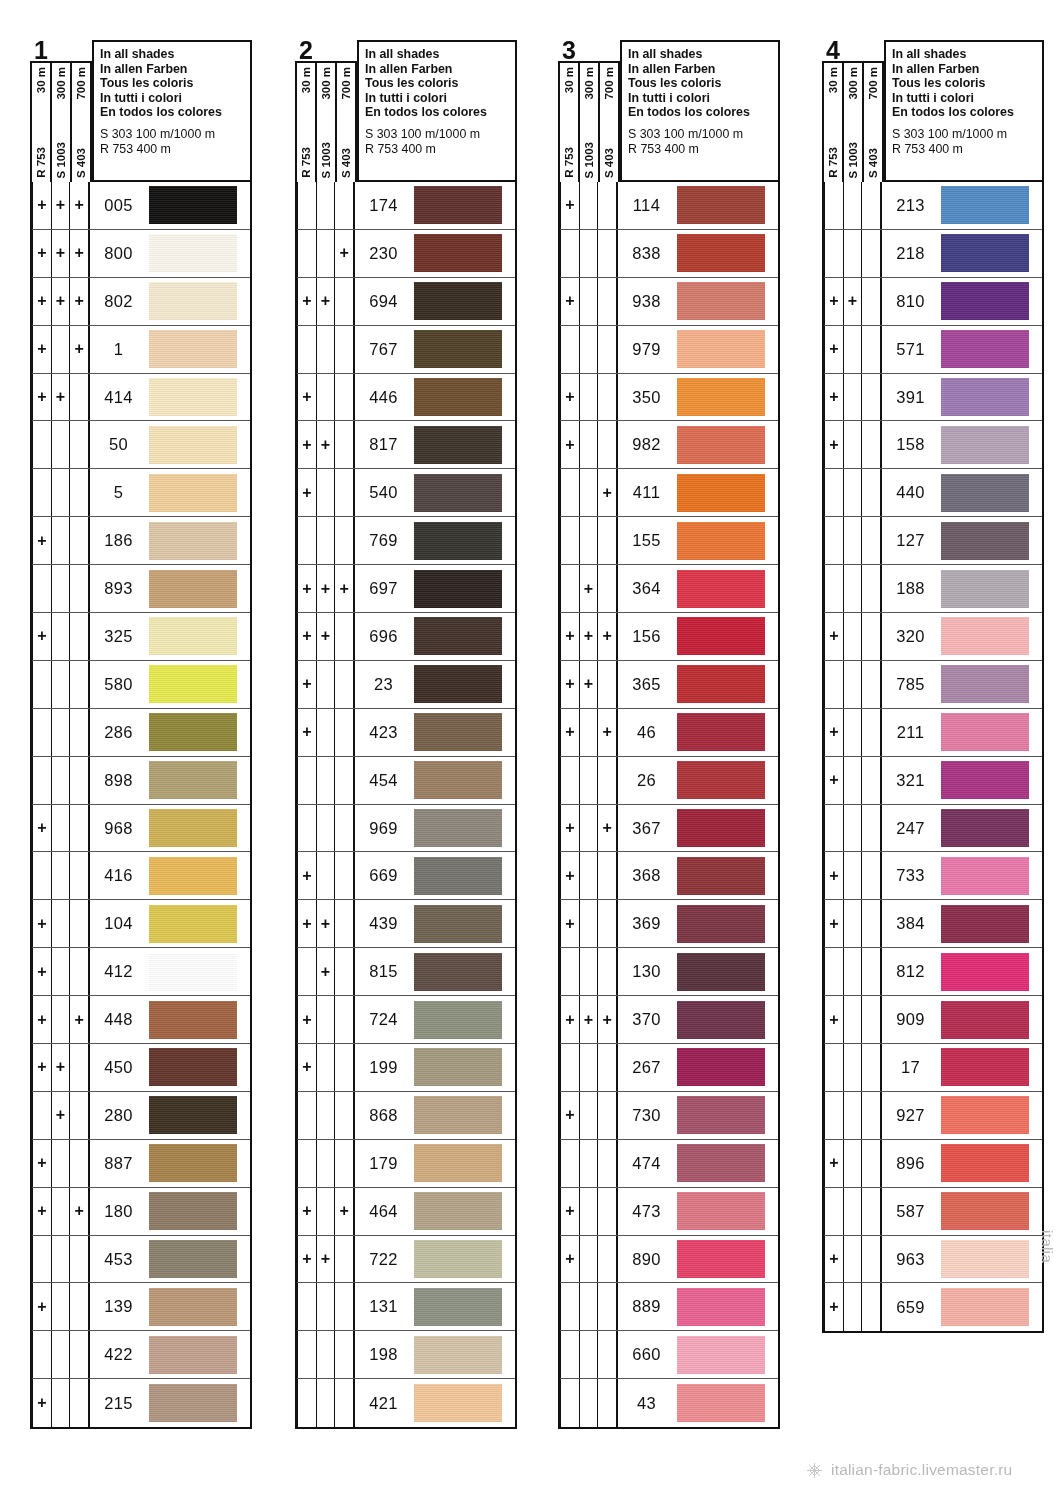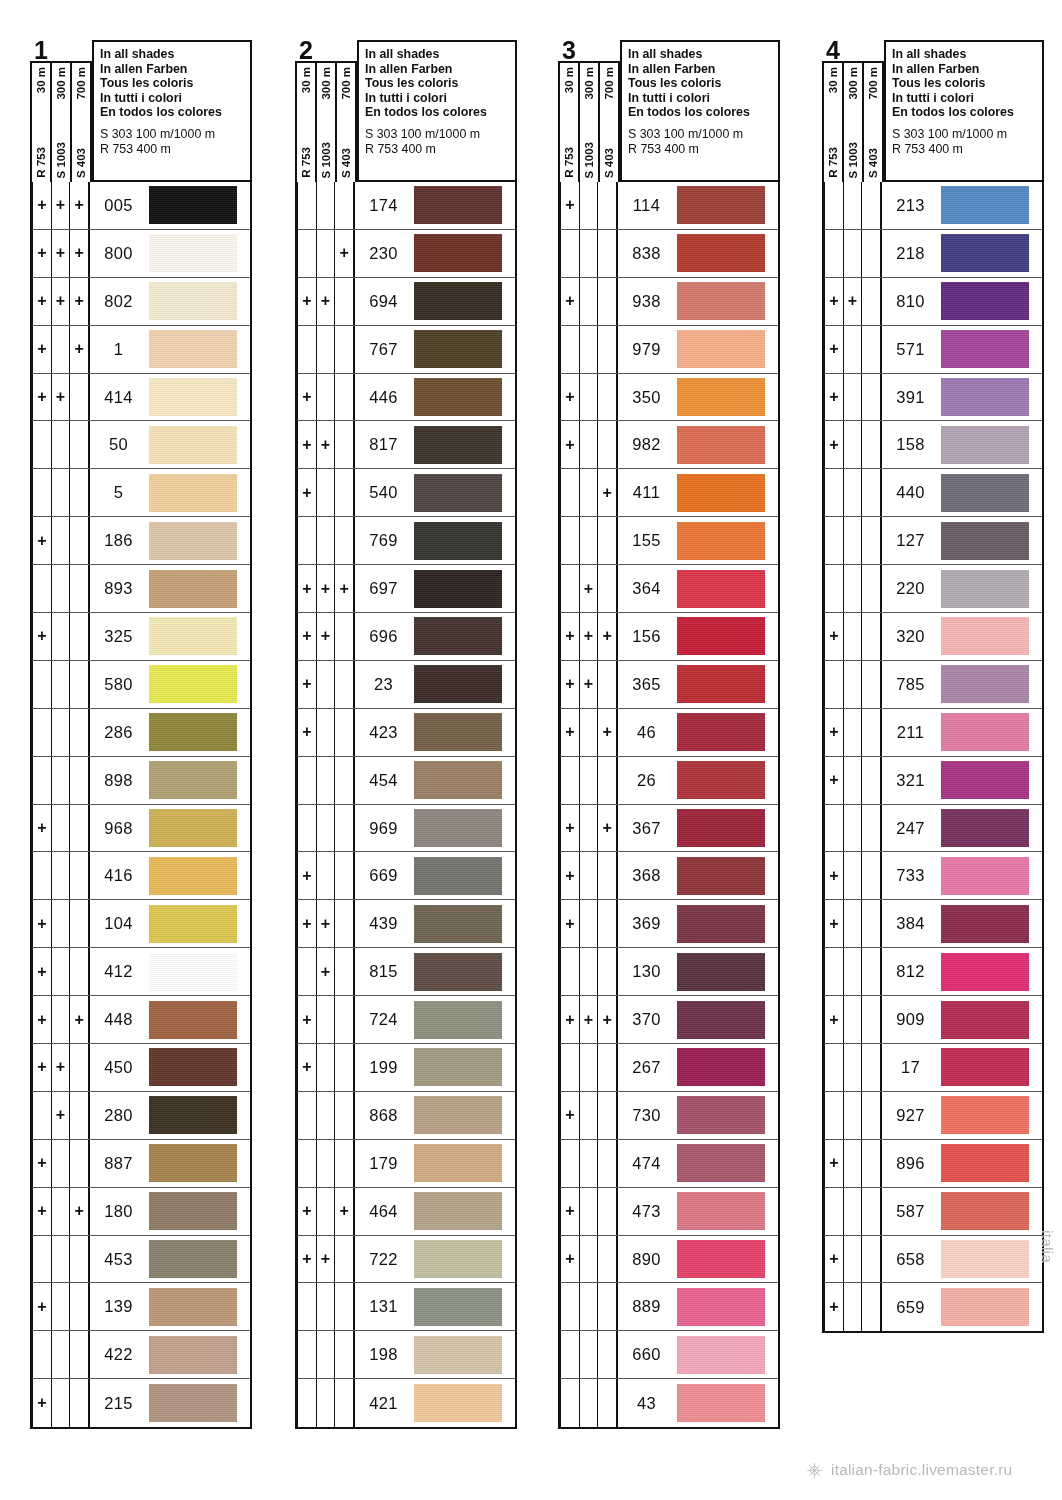--- a/index.html
+++ b/index.html
@@ -327,21 +327,21 @@
           <div class="swatch-cell">
             <div class="swatch" style="background: rgb(107, 90, 99);"></div>
           </div>
         </div>
         <div class="row">
           <div class="marks">
             <div class="mk"></div>
             <div class="mk"></div>
             <div class="mk"></div>
           </div>
-          <div class="code">220</div>
+          <div class="code">188</div>
           <div class="swatch-cell">
             <div class="swatch" style="background: rgb(179, 170, 178);"></div>
           </div>
         </div>
         <div class="row">
           <div class="marks">
             <div class="mk">+</div>
             <div class="mk"></div>
             <div class="mk"></div>
           </div>
@@ -481,21 +481,21 @@
           <div class="swatch-cell">
             <div class="swatch" style="background: rgb(221, 101, 85);"></div>
           </div>
         </div>
         <div class="row">
           <div class="marks">
             <div class="mk">+</div>
             <div class="mk"></div>
             <div class="mk"></div>
           </div>
-          <div class="code">658</div>
+          <div class="code">963</div>
           <div class="swatch-cell">
             <div class="swatch" style="background: rgb(250, 211, 197);"></div>
           </div>
         </div>
         <div class="row">
           <div class="marks">
             <div class="mk">+</div>
             <div class="mk"></div>
             <div class="mk"></div>
           </div>

